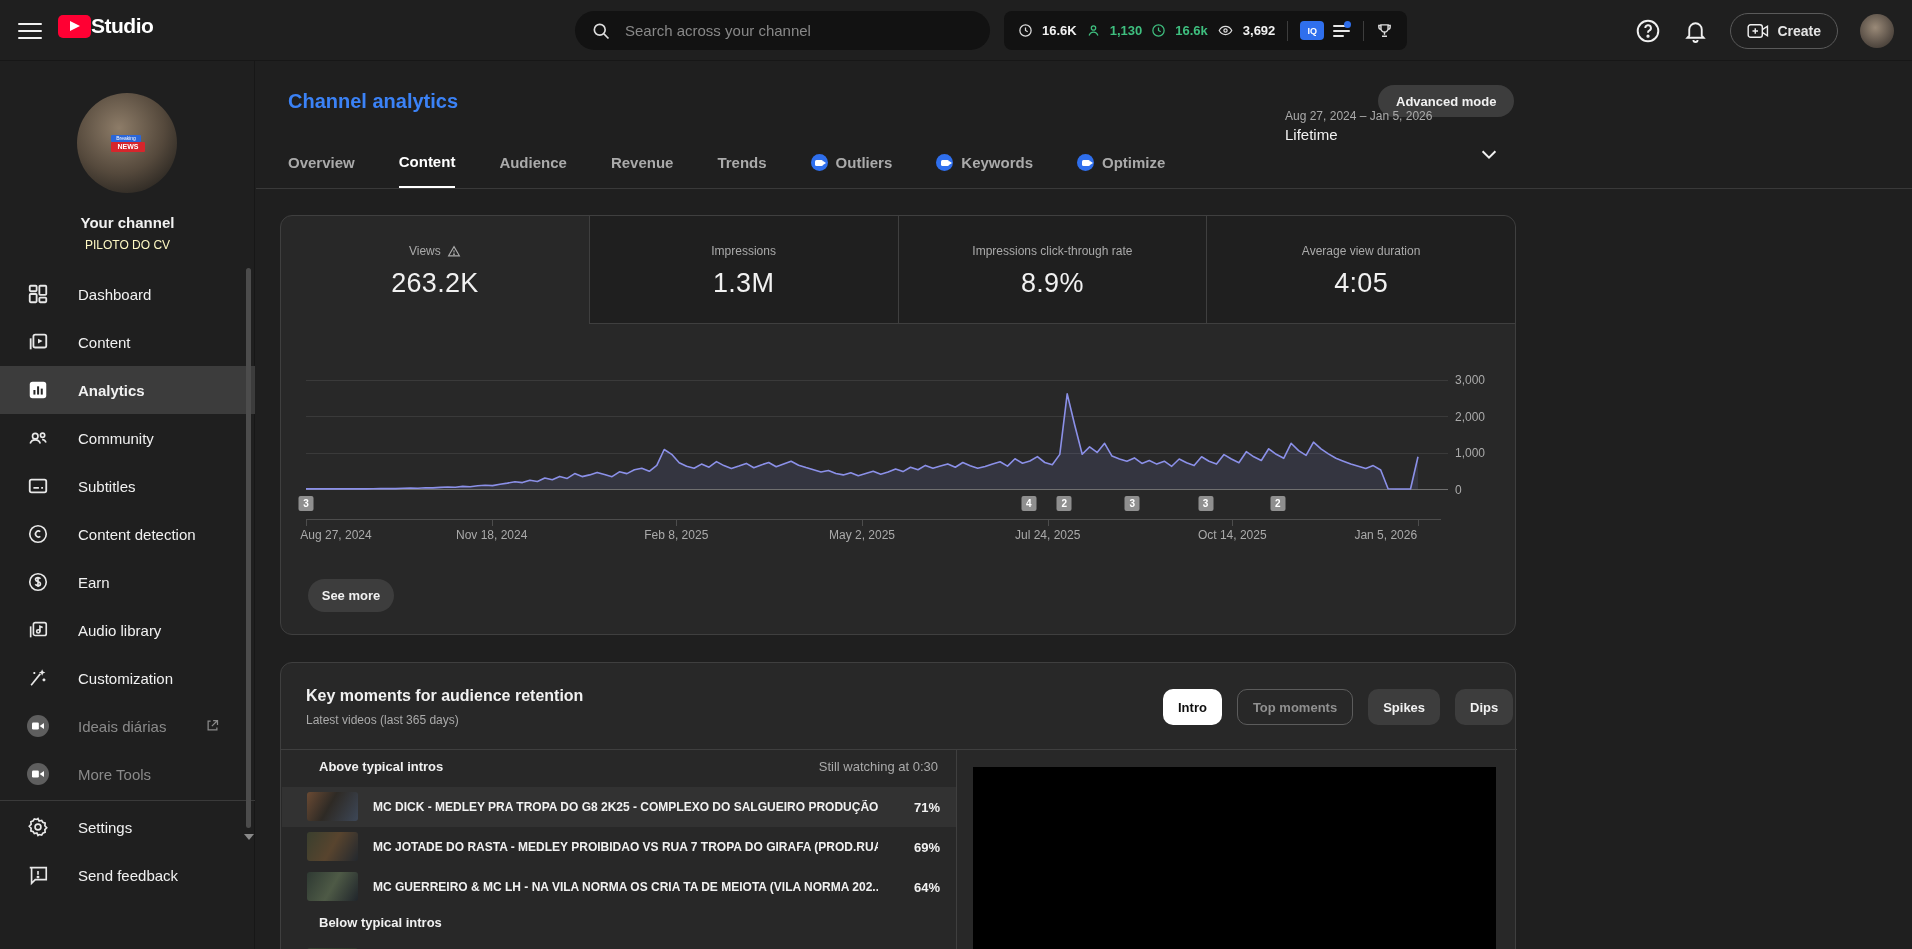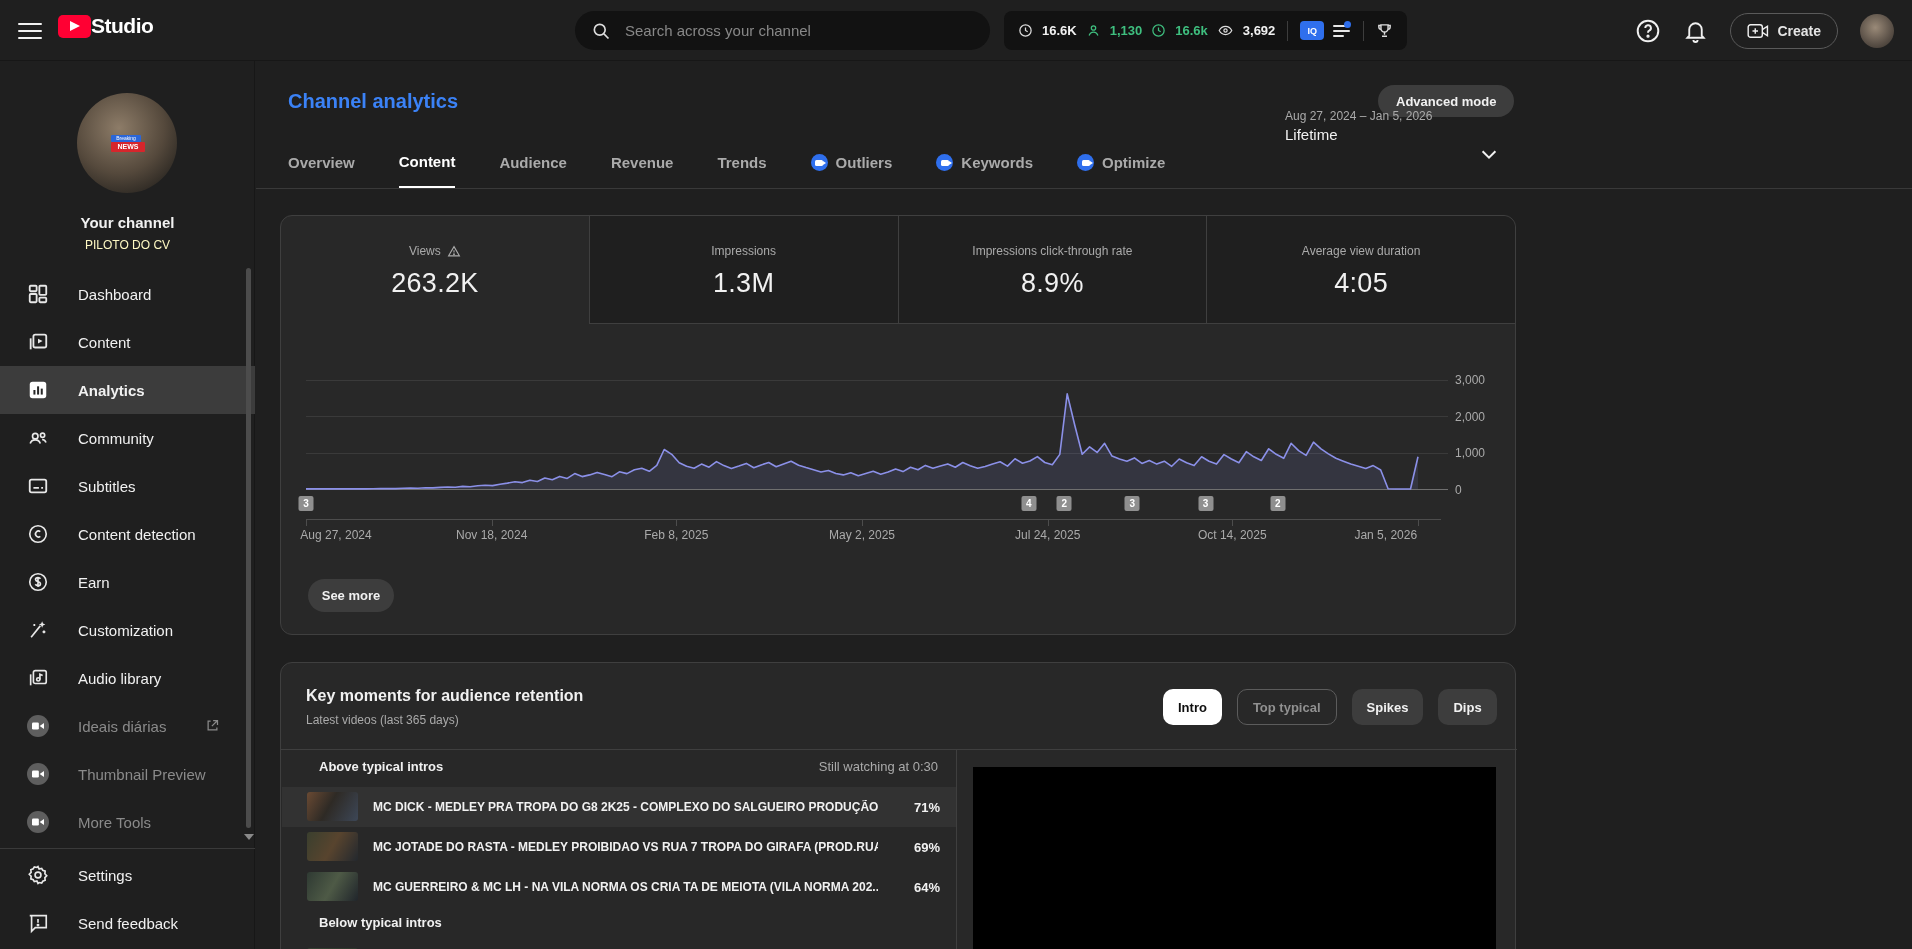--- a/index.html
+++ b/index.html
@@ -270,65 +270,54 @@
             <svg class="ic" width="22" height="22" viewBox="0 0 24 24" fill="none" stroke="currentColor" stroke-width="1.8">
               <circle cx="12" cy="12" r="9"></circle>
               <path d="M12 6.5v11M14.7 8.5c-.6-.9-1.6-1.3-2.7-1.3-1.5 0-2.7.9-2.7 2.2 0 2.8 5.4 1.5 5.4 4.4 0 1.3-1.2 2.2-2.7 2.2-1.2 0-2.3-.5-2.9-1.5"></path>
             </svg>
           </span>
         <span>Earn</span>
       </div>
       <div class="nav-item">
         <span class="nav-ic">
             <svg class="ic" width="22" height="22" viewBox="0 0 24 24" fill="none" stroke="currentColor" stroke-width="1.8">
-              <path d="M14.5 7.5L4.5 20"></path>
-              <path d="M13 6l2.5-1 1-2.5 1 2.5L20 6l-2.5 1-1 2.5-1-2.5z" fill="currentColor" stroke="none"></path>
-              <path d="M18.5 12.5v3M17 14h3M8 5.5v2M7 6.5h2"></path>
-            </svg>
-          </span>
-        <span>Customization</span>
-      </div>
-      <div class="nav-item">
-        <span class="nav-ic">
-            <svg class="ic" width="22" height="22" viewBox="0 0 24 24" fill="none" stroke="currentColor" stroke-width="1.8">
               <path d="M4 8v12"></path>
               <rect x="7" y="4" width="14" height="14" rx="2"></rect>
               <circle cx="12.3" cy="13.5" r="1.8"></circle>
               <path d="M14.1 13.5V8l3 1.2"></path>
             </svg>
           </span>
         <span>Audio library</span>
+      </div>
+      <div class="nav-item">
+        <span class="nav-ic">
+            <svg class="ic" width="22" height="22" viewBox="0 0 24 24" fill="none" stroke="currentColor" stroke-width="1.8">
+              <path d="M14.5 7.5L4.5 20"></path>
+              <path d="M13 6l2.5-1 1-2.5 1 2.5L20 6l-2.5 1-1 2.5-1-2.5z" fill="currentColor" stroke="none"></path>
+              <path d="M18.5 12.5v3M17 14h3M8 5.5v2M7 6.5h2"></path>
+            </svg>
+          </span>
+        <span>Customization</span>
       </div>
       <div class="nav-item dim">
         <span class="nav-ic">
             <span class="gray-circle">
               <svg class="ic" width="12" height="10" viewBox="0 0 14 10" fill="#fff">
                 <rect x="0" y="1" width="8" height="8" rx="1.5"></rect>
                 <path d="M9 5l5-3.5v7z"></path>
               </svg>
             </span>
           </span>
         <span>Ideais diárias</span>
         <span class="ext-ic">
             <svg class="ic" width="15" height="15" viewBox="0 0 24 24" fill="none" stroke="currentColor" stroke-width="2">
               <path d="M9 5H5v14h14v-4"></path>
               <path d="M13 4h7v7M20 4l-9 9"></path>
             </svg>
           </span>
-      </div>
-      <div class="nav-item dim">
-        <span class="nav-ic">
-            <span class="gray-circle">
-              <svg class="ic" width="12" height="10" viewBox="0 0 14 10" fill="#fff">
-                <rect x="0" y="1" width="8" height="8" rx="1.5"></rect>
-                <path d="M9 5l5-3.5v7z"></path>
-              </svg>
-            </span>
-          </span>
-        <span>Thumbnail Preview</span>
       </div>
       <div class="nav-item dim">
         <span class="nav-ic">
             <span class="gray-circle">
               <svg class="ic" width="12" height="10" viewBox="0 0 14 10" fill="#fff">
                 <rect x="0" y="1" width="8" height="8" rx="1.5"></rect>
                 <path d="M9 5l5-3.5v7z"></path>
               </svg>
             </span>
           </span>
@@ -486,21 +475,21 @@
           <span class="x-label" style="left: 97.1%;">Jan 5, 2026</span>
         </div>
       <button class="pill-btn" id="see-more">See more</button>
     </section>
 
     <section class="card" id="card2">
       <h2 class="km-title">Key moments for audience retention</h2>
       <div class="km-sub">Latest videos (last 365 days)</div>
       <div class="km-filters">
         <button class="km-btn white">Intro</button>
-        <button class="km-btn ghost">Top typical</button>
+        <button class="km-btn ghost">Top moments</button>
         <button class="km-btn grey">Spikes</button>
         <button class="km-btn grey">Dips</button>
       </div>
       <div id="km-table-divider"></div>
       <div id="km-vdivider"></div>
 
       <div class="km-group" style="top:96px">Above typical intros</div>
       <div class="km-colhead">Still watching at 0:30</div>
 
       <div class="km-row selected" style="top:124px">

